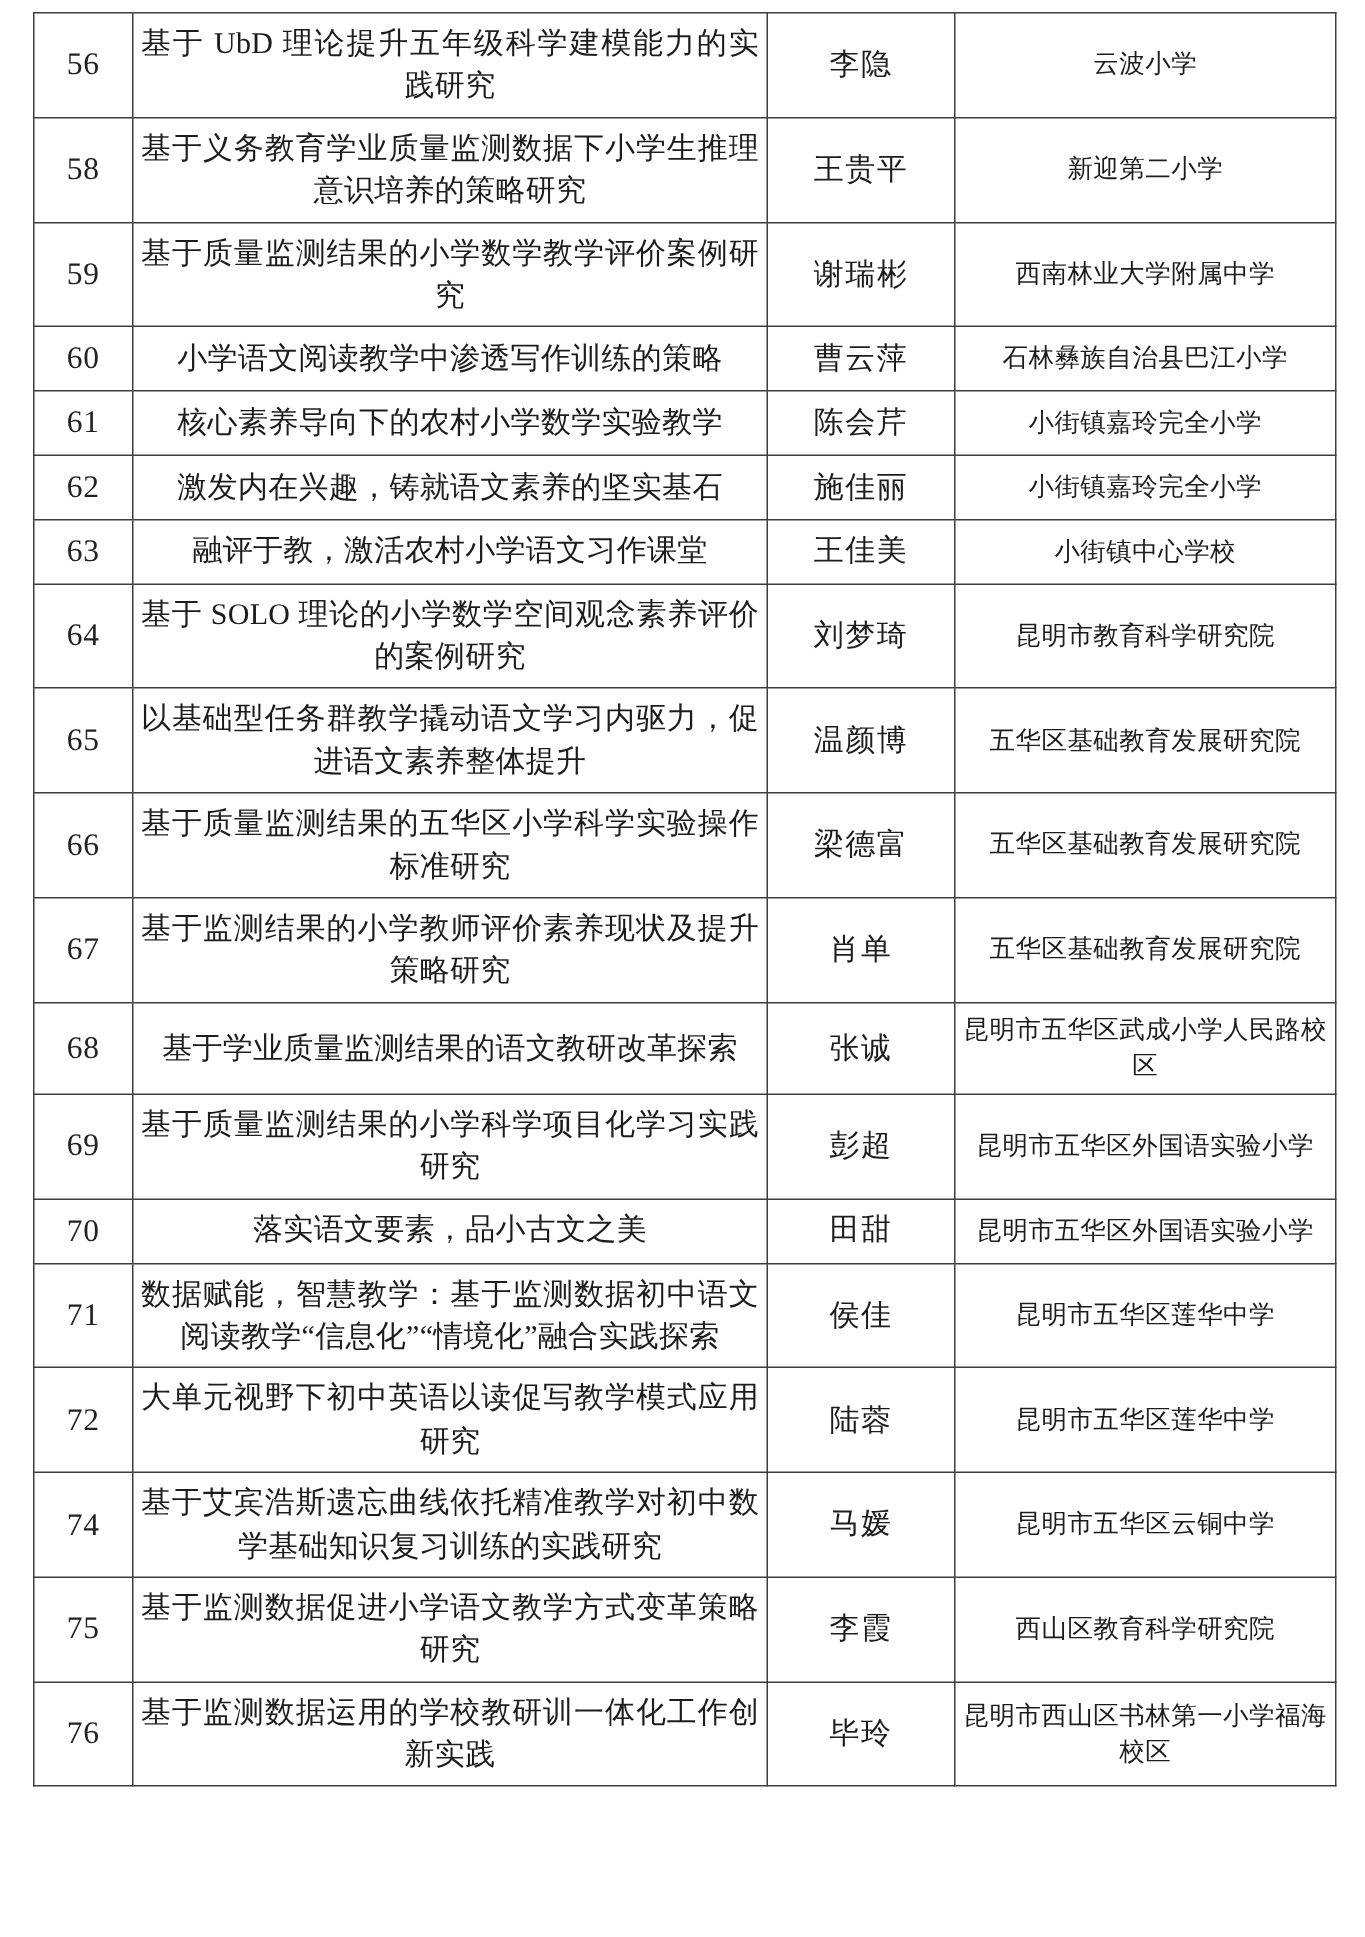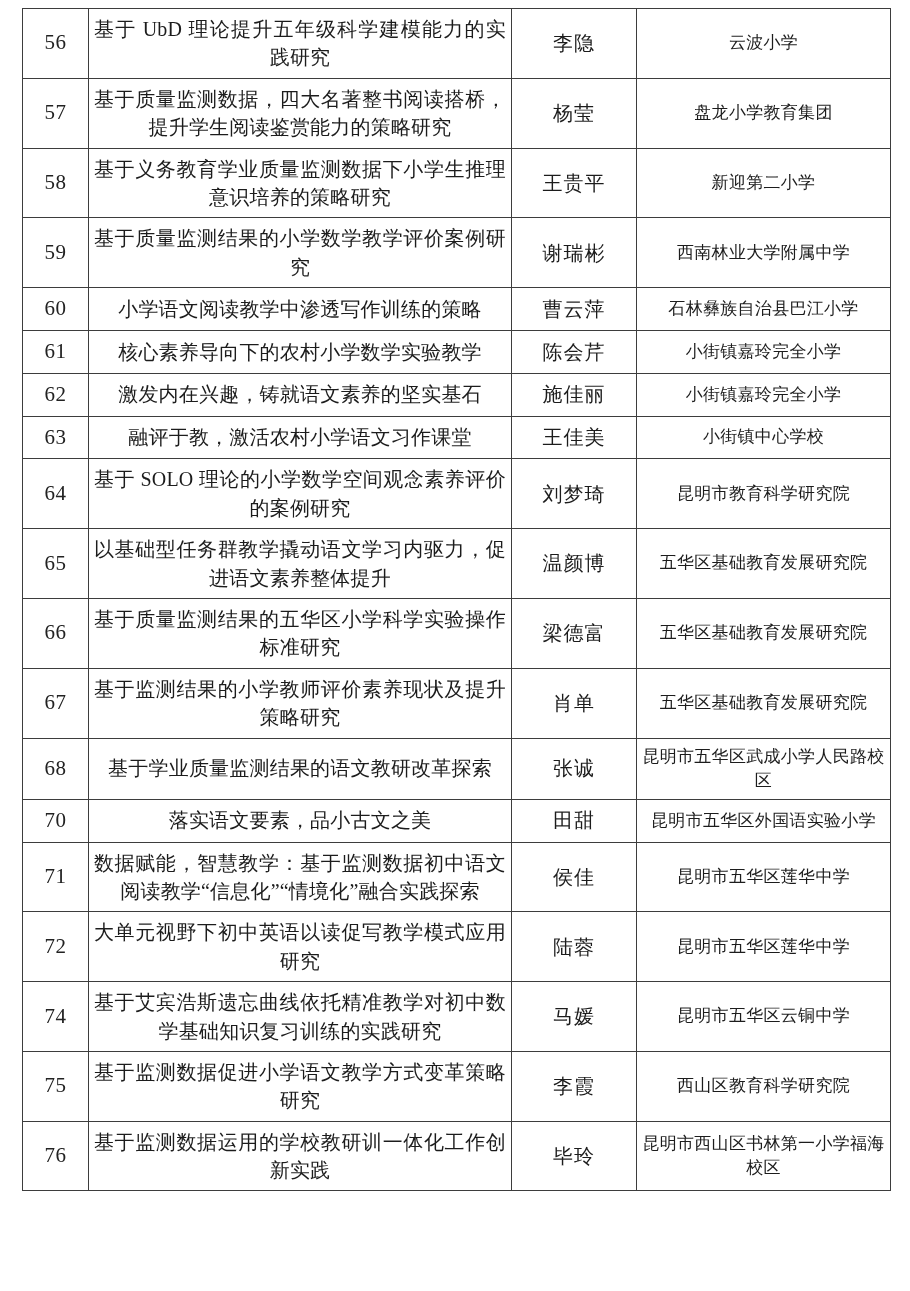--- a/index.html
+++ b/index.html
@@ -91,30 +91,20 @@
           <td class="idx">56</td>
           <td class="title">
             <span class="t-just">基于 UbD 理论提升五年级科学建模能力的实践研究</span>
           </td>
           <td class="person">李隐</td>
           <td class="org">
             <span class="tline">云波小学</span>
           </td>
         </tr>
         <tr>
-          <td class="idx">57</td>
-          <td class="title">
-            <span class="t-just">基于质量监测数据，四大名著整书阅读搭桥，提升学生阅读鉴赏能力的策略研究</span>
-          </td>
-          <td class="person">杨莹</td>
-          <td class="org">
-            <span class="tline">盘龙小学教育集团</span>
-          </td>
-        </tr>
-        <tr>
           <td class="idx">58</td>
           <td class="title">
             <span class="t-just">基于义务教育学业质量监测数据下小学生推理意识培养的策略研究</span>
           </td>
           <td class="person">王贵平</td>
           <td class="org">
             <span class="tline">新迎第二小学</span>
           </td>
         </tr>
         <tr>
@@ -208,20 +198,30 @@
           </td>
         </tr>
         <tr>
           <td class="idx">68</td>
           <td class="title">
             <span class="t-just">基于学业质量监测结果的语文教研改革探索</span>
           </td>
           <td class="person">张诚</td>
           <td class="org">
             <span class="tline">昆明市五华区武成小学人民路校区</span>
+          </td>
+        </tr>
+        <tr>
+          <td class="idx">69</td>
+          <td class="title">
+            <span class="t-just">基于质量监测结果的小学科学项目化学习实践研究</span>
+          </td>
+          <td class="person">彭超</td>
+          <td class="org">
+            <span class="tline">昆明市五华区外国语实验小学</span>
           </td>
         </tr>
         <tr>
           <td class="idx">70</td>
           <td class="title">
             <span class="t-just">落实语文要素，品小古文之美</span>
           </td>
           <td class="person">田甜</td>
           <td class="org">
             <span class="tline">昆明市五华区外国语实验小学</span>

